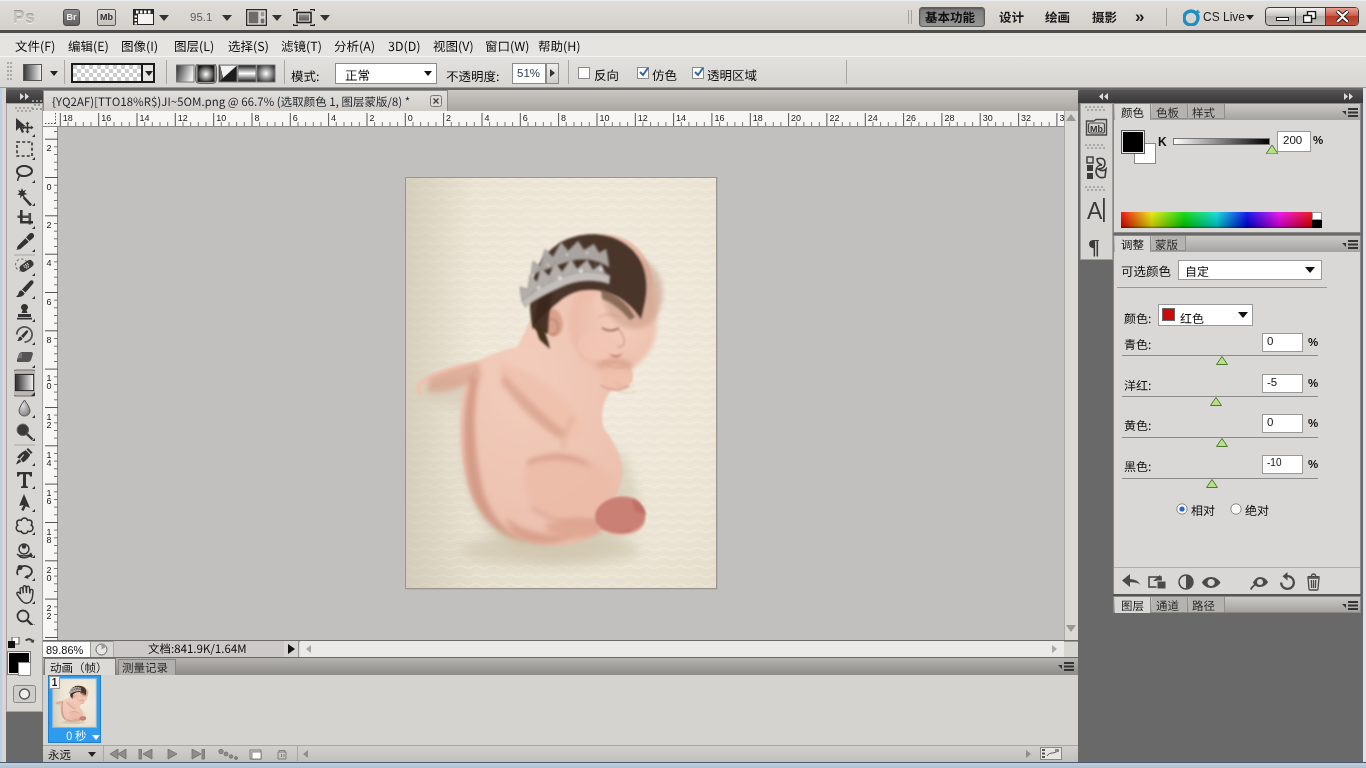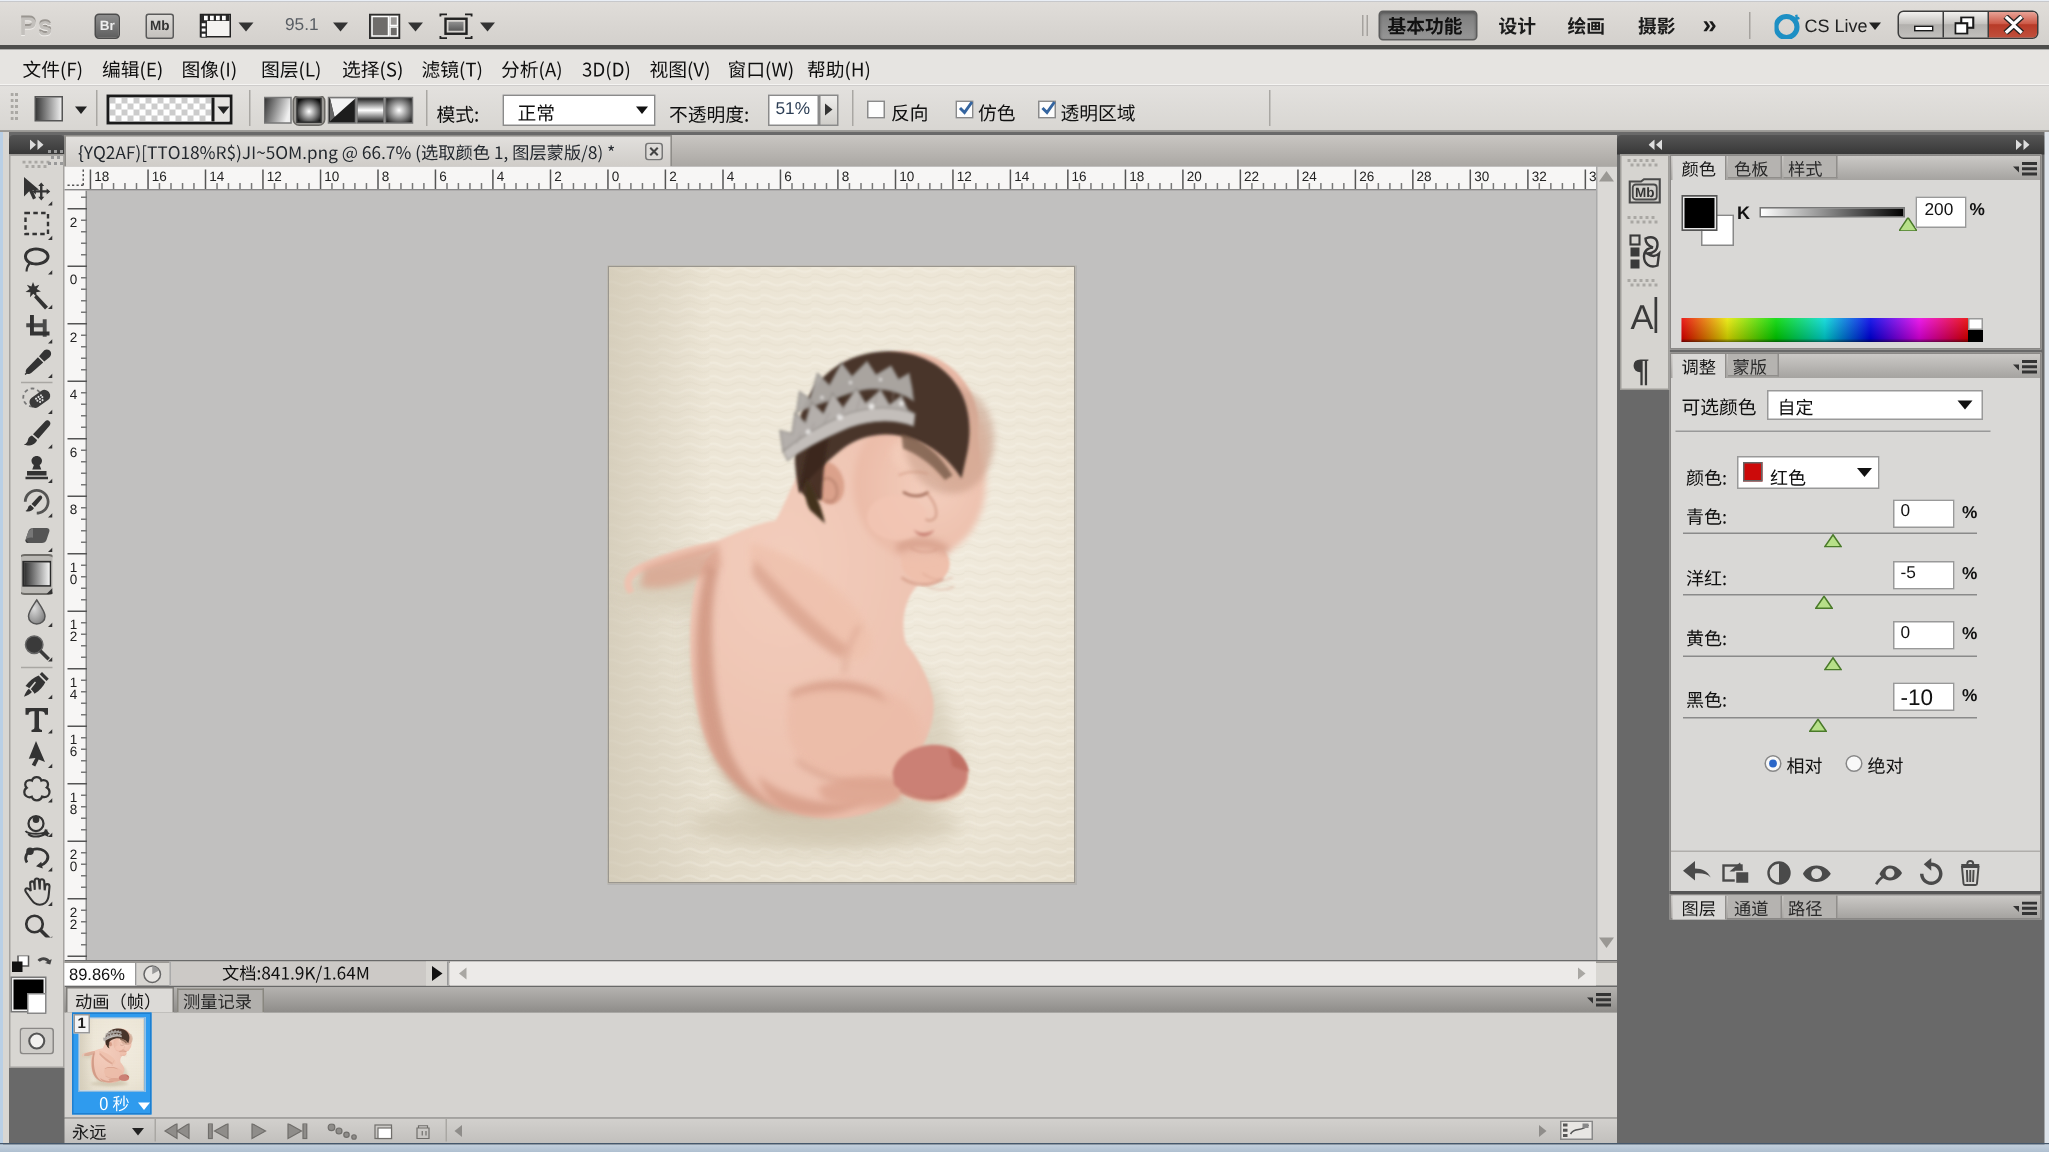--- a/index.html
+++ b/index.html
@@ -1233,21 +1233,21 @@
     <div class="abs" style="left:1267px;top:416px;font-size:11.5px;color:#111">0</div>
     <div class="abs" style="left:1308px;top:417px;font-size:11.5px;font-weight:bold;color:#111">%</div>
     <div class="abs" style="left:1122px;top:437px;width:196px;height:1px;background:#8a8a8a"></div>
     <svg class="abs" style="left:1216px;top:438px" width="12" height="9">
       <path d="M6 0.5 L11.5 8.5 L0.5 8.5 Z" fill="#b7e089" stroke="#4a7a2a"></path>
     </svg>
     <svg style="position:absolute;left:1124px;top:471px;overflow:visible;width:1px;height:1px">
       <path d="M3.4 -8.4C3.7 -7.8 4 -7 4.2 -6.6L4.8 -6.8C4.7 -7.3 4.3 -8 4 -8.6ZM7.9 -8.6C7.7 -8 7.3 -7.2 7 -6.7L7.5 -6.4C7.9 -6.9 8.3 -7.7 8.6 -8.3ZM4.1 -1.1C4.2 -0.4 4.3 0.4 4.3 0.9L5.2 0.8C5.2 0.3 5.1 -0.5 4.9 -1.2ZM6.6 -1.1C6.8 -0.4 7.1 0.4 7.2 0.9L8.1 0.7C8 0.2 7.7 -0.6 7.4 -1.2ZM9 -1.1C9.6 -0.5 10.2 0.4 10.5 1L11.4 0.6C11.1 0.1 10.4 -0.8 9.8 -1.4ZM2 -1.4C1.7 -0.6 1.2 0.2 0.7 0.6L1.5 1C2.1 0.5 2.6 -0.4 2.9 -1.2ZM2.7 -8.9H5.5V-6.3H2.7ZM6.4 -8.9H9.2V-6.3H6.4ZM0.7 -2.7V-1.9H11.4V-2.7H6.4V-3.8H10.3V-4.5H6.4V-5.5H10.1V-9.6H1.9V-5.5H5.5V-4.5H1.7V-3.8H5.5V-2.7Z M17.7 -5.9V-3.8H14.9V-5.9ZM18.6 -5.9H21.4V-3.8H18.6ZM19.2 -8.2C18.8 -7.7 18.4 -7.2 17.9 -6.8H14.7C15.2 -7.2 15.6 -7.7 16 -8.2ZM16.2 -10.1C15.4 -8.5 13.9 -7 12.5 -6.1C12.6 -5.9 12.9 -5.5 13 -5.3C13.3 -5.5 13.7 -5.8 14 -6.1V-1C14 0.4 14.6 0.8 16.5 0.8C17 0.8 20.7 0.8 21.2 0.8C23 0.8 23.3 0.2 23.6 -1.7C23.3 -1.7 22.9 -1.8 22.7 -2C22.5 -0.4 22.4 -0.1 21.2 -0.1C20.4 -0.1 17.1 -0.1 16.5 -0.1C15.2 -0.1 14.9 -0.2 14.9 -1V-3H21.4V-2.4H22.3V-6.8H19C19.6 -7.3 20.1 -8 20.5 -8.7L20 -9.1L19.8 -9H16.6C16.8 -9.3 16.9 -9.6 17.1 -9.8Z M25.7 -4.7C26.1 -4.7 26.5 -5 26.5 -5.5C26.5 -6 26.1 -6.4 25.7 -6.4C25.2 -6.4 24.9 -6 24.9 -5.5C24.9 -5 25.2 -4.7 25.7 -4.7ZM25.7 0.2C26.1 0.2 26.5 -0.2 26.5 -0.7C26.5 -1.2 26.1 -1.5 25.7 -1.5C25.2 -1.5 24.9 -1.2 24.9 -0.7C24.9 -0.2 25.2 0.2 25.7 0.2Z" fill="#101010"></path>
     </svg>
     <div class="abs" style="left:1262px;top:455px;width:41px;height:19px;background:#fff;border:1px solid #999"></div>
-    <div class="abs" style="left:1267px;top:457px;font-size:15px;color:#111">-10</div>
+    <div class="abs" style="left:1267px;top:457px;font-size:10px;color:#111">-10</div>
     <div class="abs" style="left:1308px;top:458px;font-size:11.5px;font-weight:bold;color:#111">%</div>
     <div class="abs" style="left:1122px;top:478px;width:196px;height:1px;background:#8a8a8a"></div>
     <svg class="abs" style="left:1206px;top:479px" width="12" height="9">
       <path d="M6 0.5 L11.5 8.5 L0.5 8.5 Z" fill="#b7e089" stroke="#4a7a2a"></path>
     </svg>
 
 <svg class="abs" style="left:1176px;top:503px" width="12" height="12">
       <circle cx="6" cy="6" r="5.2" fill="#f8f8f8" stroke="#888"></circle>
       <circle cx="6" cy="6" r="2.6" fill="#2a66c8"></circle>
     </svg>

